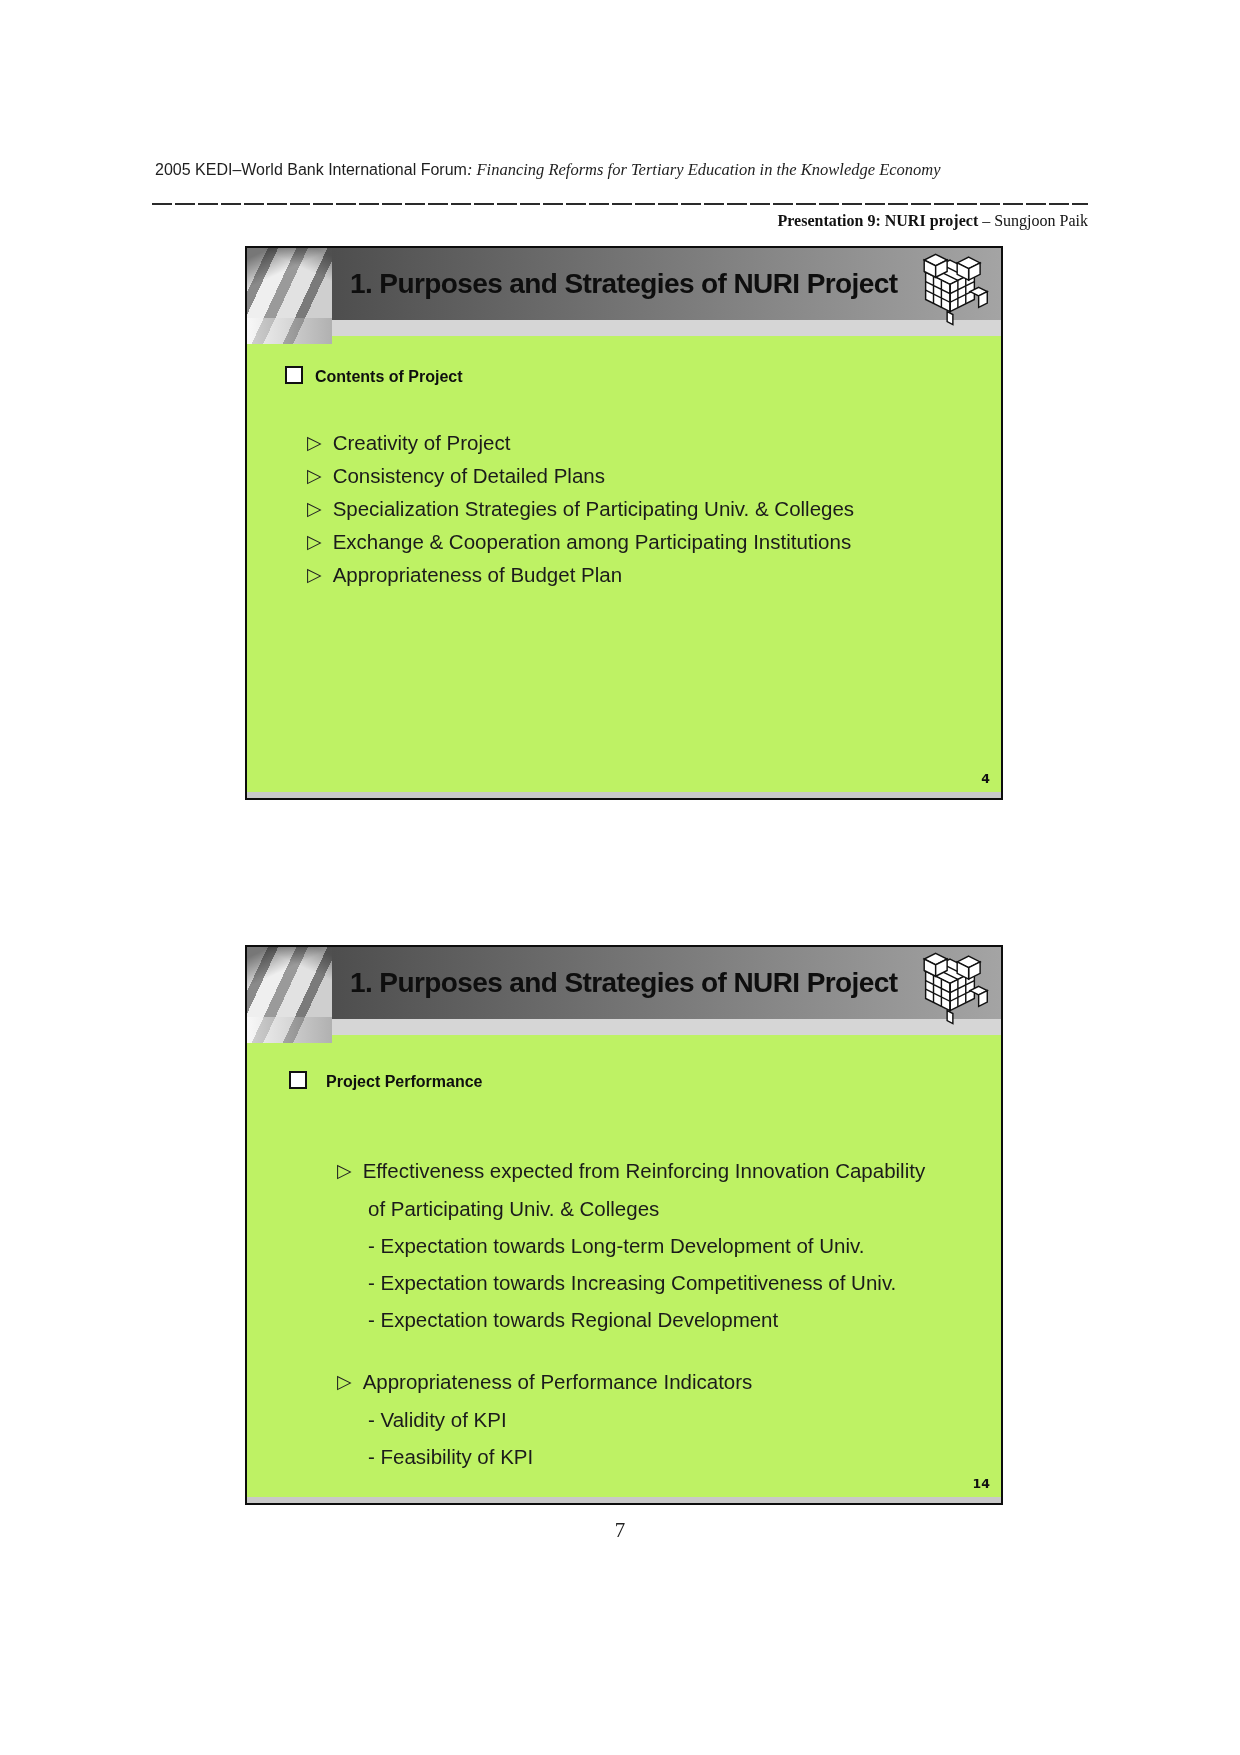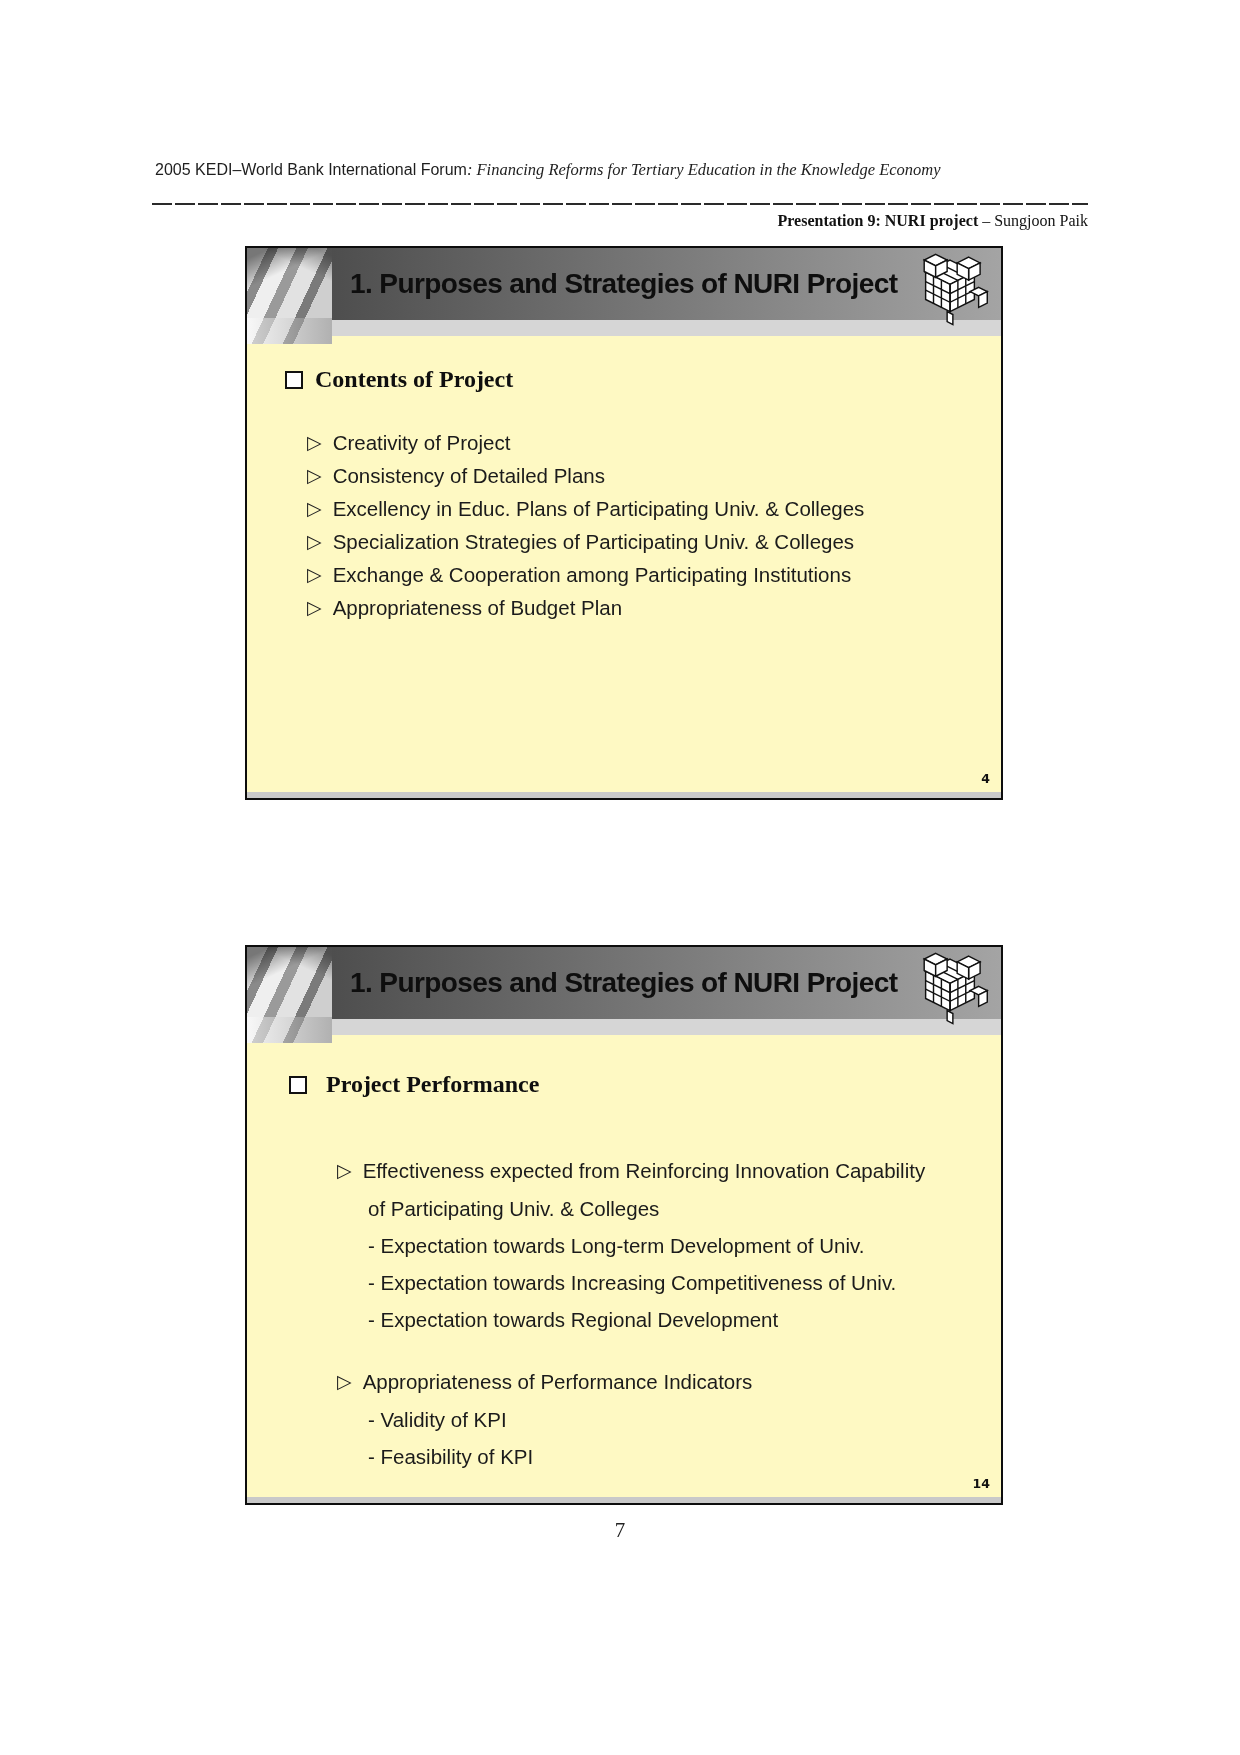--- a/index.html
+++ b/index.html
@@ -18,21 +18,21 @@
     background:repeating-linear-gradient(90deg,#2a2a2a 0 20px, transparent 20px 23px);
   }
   .hdr-line2 {
     position:absolute; left:152px; right:152px; top:212px; text-align:right;
     font-family:"Liberation Serif", serif; font-size:16px; color:#111; white-space:nowrap;
   }
   .hdr-line2 b { font-weight:bold; }
 
   
   .slide {
-    position:absolute; left:245px; width:758px; border:2px solid #0d0d0d; background:#fef9c3;
+    position:absolute; left:245px; width:758px; border:2px solid #0d0d0d; background:#bef264;
   }
   .slide-1 { top:246px;  height:554px; }
   .slide-2 { top:945px;  height:560px; }
 
   .slide-head { position:absolute; left:0; top:0; right:0; height:90px; }
   .head-photo {
     position:absolute; left:0; top:0; width:85px; height:96px;
     background:
       linear-gradient(155deg, rgba(0,0,0,0.45) 0 8%, transparent 30%),
       linear-gradient(205deg, rgba(0,0,0,0.35) 0 6%, transparent 25%),
@@ -53,21 +53,21 @@
     position:absolute; left:85px; right:0; top:72px; height:16px; background:#d6d6d6;
   }
   .head-title {
     padding-left:18px; font-size:28px; font-weight:600; color:#0e0e0e;
     letter-spacing:-0.6px; white-space:nowrap;
   }
   .head-cube { position:absolute; right:8px; top:2px; width:86px; height:86px; z-index:2; }
   .head-cube svg { width:100%; height:100%; }
 
   
-  .sec-heading { position:absolute; font-size:24px; font-weight:bold; color:#0f0f0f; white-space:nowrap;font-family:Liberation Serif, serif; }
+  .sec-heading { position:absolute; font-size:16px; font-weight:bold; color:#0f0f0f; white-space:nowrap; }
   .slide-1 .sec-heading { left:38px; top:118px; }
   .slide-2 .sec-heading { left:42px; top:124px; }
   .sq {
     display:inline-block; width:18px; height:18px; border:2px solid #111;
     vertical-align:-2px; background:#fff;
   }
   .slide-1 .sq { margin-right:12px; }
   .slide-2 .sq { margin-right:19px; }
 
   .bullet-list { position:absolute; left:60px; top:182px; display:flex; flex-direction:column; gap:6px; }
@@ -131,21 +131,20 @@
       </div>
     </div>
 
     <div class="sec-heading">
       <span class="sq"></span><span>Contents of Project</span>
     </div>
 
     <div class="bullet-list">
       <div class="bullet"><span class="tri">▷</span><span>Creativity of Project</span></div>
       <div class="bullet"><span class="tri">▷</span><span>Consistency of Detailed Plans</span></div>
-      <div class="bullet"><span class="tri">▷</span><span>Excellency in Educ. Plans of Participating Univ. &amp; Colleges</span></div>
       <div class="bullet"><span class="tri">▷</span><span>Specialization Strategies of Participating Univ. &amp; Colleges</span></div>
       <div class="bullet"><span class="tri">▷</span><span>Exchange &amp; Cooperation among Participating Institutions</span></div>
       <div class="bullet"><span class="tri">▷</span><span>Appropriateness of Budget Plan</span></div>
     </div>
 
     <div class="slide-bottom-strip"></div>
     <div class="slide-num">4</div>
   </div>
 
   <div class="slide slide-2">

